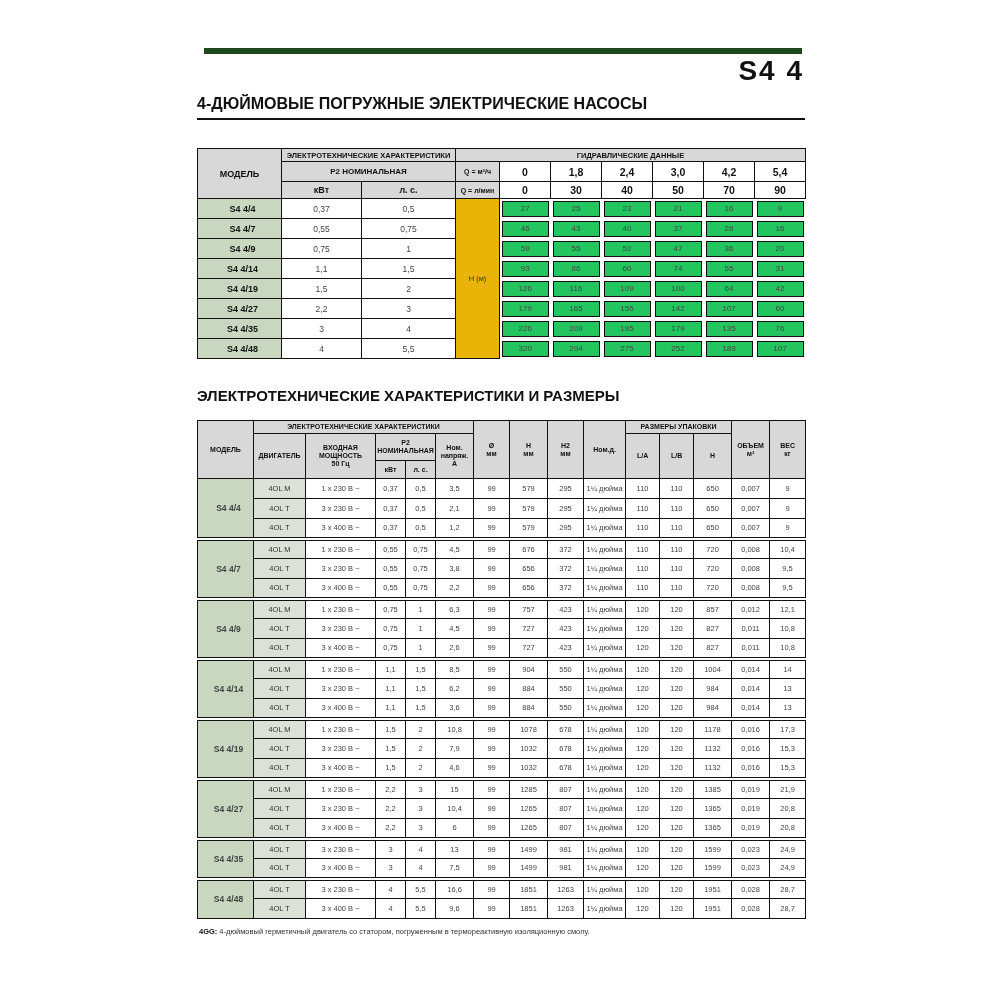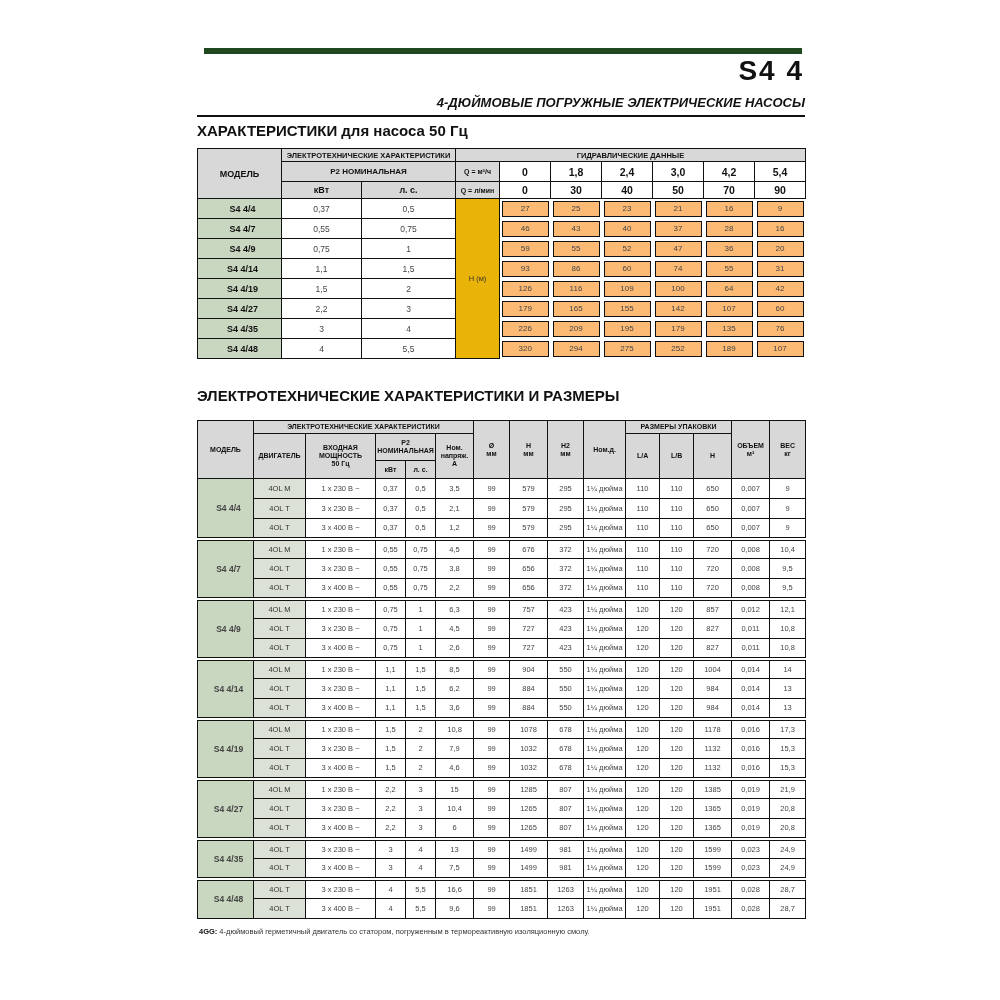--- a/index.html
+++ b/index.html
@@ -3,23 +3,23 @@
 <meta charset="utf-8">
 <style>
   html,body{margin:0;padding:0;background:#fff;}
   .page{position:relative;width:1000px;height:937px;background:#ffffff;
         font-family:"Liberation Sans",sans-serif;color:#222;overflow:hidden;padding-left:44px;}
   .content{position:absolute;left:197px;top:0;width:608px;height:1000px;}
 
   .greenbar{position:absolute;left:7px;top:48px;width:598px;height:6px;background:#20481f;}
   .doc-title{position:absolute;top:55px;right:1px;font-size:28px;font-weight:bold;
              letter-spacing:2px;color:#111;}
-  .doc-subtitle{position:absolute;top:95px;left:0;width:608px;text-align:right;
-                font-size:13px;font-weight:bold;color:#111;padding-bottom:5px;
-                border-bottom:2px solid #111;font-style:italic;}
+  .doc-subtitle{position:absolute;top:95px;left:0;width:608px;text-align:left;
+                font-size:16px;font-weight:bold;color:#111;padding-bottom:5px;
+                border-bottom:2px solid #111;}
   .sec-title{position:absolute;left:0;font-size:15px;font-weight:bold;color:#111;}
   #sec1-title{top:122px;}
   #sec2-title{top:387px;}
 
   table{border-collapse:collapse;table-layout:fixed;position:absolute;left:0;}
   #table1{top:148px;width:608px;}
   #table2{top:420px;width:608px;}
   th,td{border:1px solid #111;padding:0;text-align:center;vertical-align:middle;overflow:hidden;}
   th{background:#d8d8d8;font-weight:bold;white-space:pre-line;color:#111;}
 
@@ -33,21 +33,21 @@
   #table1 th.qh{font-size:7px;}
   #table1 th.flowv{background:#fff;font-size:10.5px;}
   #table1 th.unit{font-size:9px;}
   #table1 th.modelh{font-size:9px;}
   td.model{background:#c9d6c0;font-weight:bold;font-size:9px;text-align:center;
            padding-left:6px;color:#111;}
   #table1 td.val{font-size:8.5px;color:#444;}
   #table1 td.hcol{font-size:7.5px;color:#333;background:#eab308;}
   #table1 td.hydro{border:none;padding:1px 2px;background:#fff;}
   #table1 td.hydro .box{border:1px solid #111;height:14px;line-height:14px;
-                        font-size:8px;color:#444;background:#fdba74;}
+                        font-size:8px;color:#444;background:#22c55e;}
 
   
   #table2 thead tr:nth-child(1){height:13px;}
   #table2 thead tr:nth-child(2){height:27px;}
   #table2 thead tr:nth-child(3){height:18px;}
   #table2 th{font-size:7px;line-height:1.12;}
   #table2 tbody tr{height:20px;}
   #table2 td{font-size:7.5px;color:#444;}
   #table2 td.model{font-size:8.5px;}
   #table2 td.motor{background:#dbe1d6;color:#333;}
@@ -59,21 +59,20 @@
 </head>
 <body>
 
 <div class="page">
   <div class="content">
 
     <div class="greenbar"></div>
     <div class="doc-title">S4 4</div>
     <div class="doc-subtitle">4-ДЮЙМОВЫЕ ПОГРУЖНЫЕ ЭЛЕКТРИЧЕСКИЕ НАСОСЫ</div>
 
-    <div class="sec-title" id="sec1-title">ХАРАКТЕРИСТИКИ для насоса 50 Гц</div>
 
     <table id="table1">
       <colgroup>
         <col style="width:84px">
           <col style="width:80px">
           <col style="width:94px">
           <col style="width:44px">
         <col style="width:51px">
           <col style="width:51px">
           <col style="width:51px">

